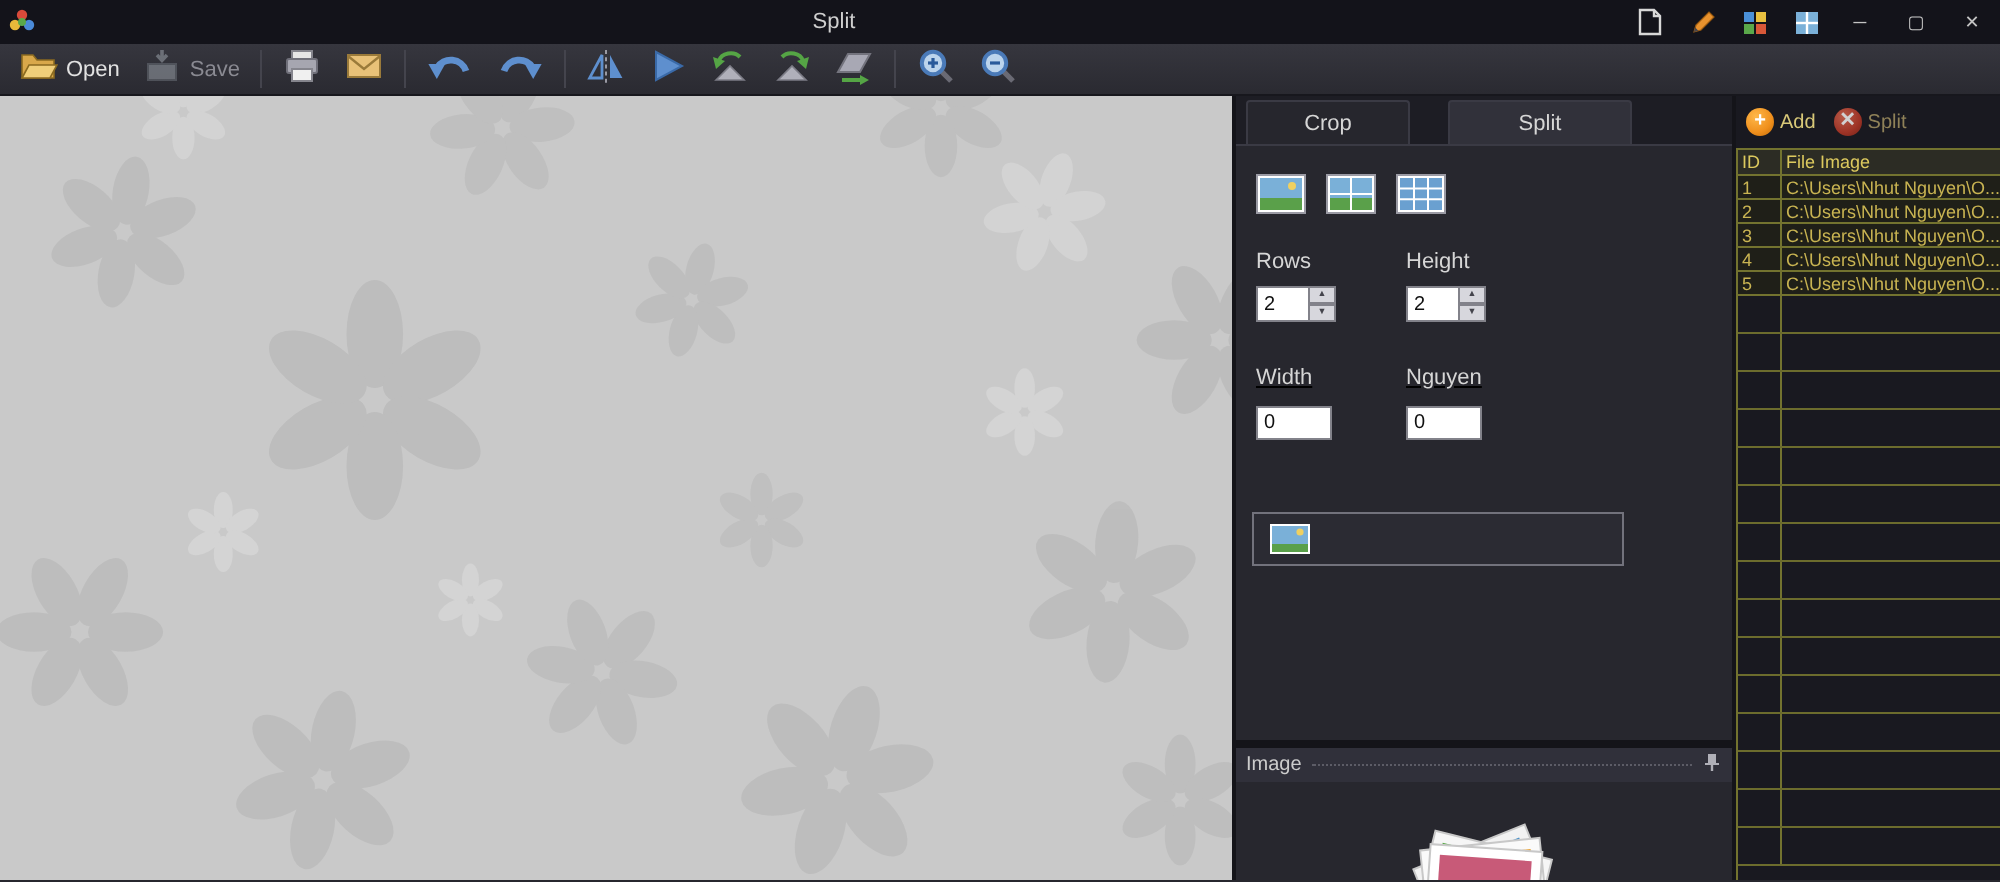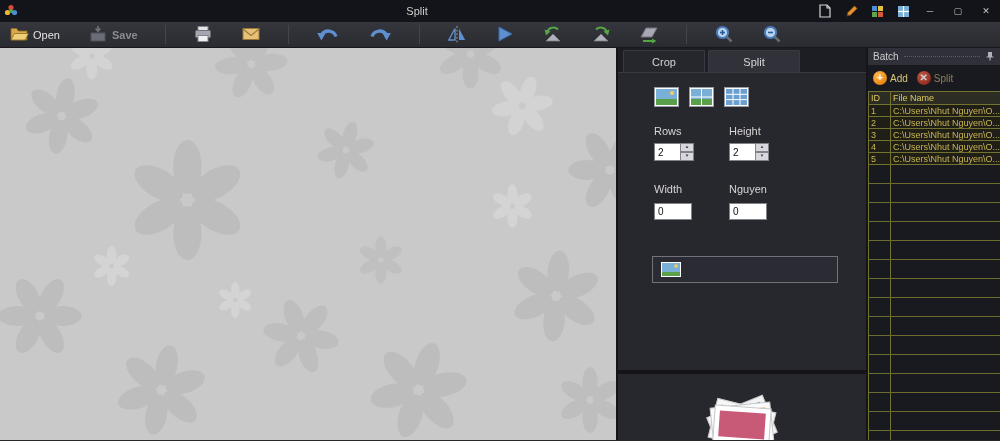--- a/index.html
+++ b/index.html
@@ -10,38 +10,38 @@
               color:#cfcfcf; font-size:11px; }
   .app-icon { width:22px; height:22px; display:flex; align-items:center; justify-content:center; }
   .title-area { flex:1; text-align:center; }
   .tb-icons { display:flex; align-items:center; }
   .tb-icon-btn { width:26px; height:22px; display:flex; align-items:center; justify-content:center; cursor:default; }
   .win-controls { display:flex; }
   .win-btn { width:28px; height:22px; display:flex; align-items:center; justify-content:center;
              color:#c4c4c4; font-size:9px; }
   
   .toolbar { height:26px; background:linear-gradient(#36363e,#2a2a31); border-bottom:1px solid #17171d;
-             display:flex; align-items:center; padding:0 4px; gap:18px; }
+             display:flex; align-items:center; padding:0 4px; gap:1px; }
   .tool-btn { height:24px; display:flex; align-items:center; gap:4px; padding:0 5px;
               color:#e2e2e2; font-size:11px; border-radius:2px; }
-  .tool-btn.disabled { color:#8a8a92;font-weight:bold; }
+  .tool-btn.disabled { color:#8a8a92; }
   .tool-sep { width:1px; height:19px; background:#1c1c22; border-right:1px solid #44444d; margin:0 4px; }
   
   .content { display:flex; height:392px; }
   .canvas { flex:1; position:relative; background:#c9c9c9; overflow:hidden;
             border-right:2px solid #141419; }
   .canvas svg { display:block; }
   
   .center-panel { width:250px; background:#27272e; display:flex; flex-direction:column;
                   border-right:2px solid #141419; }
-  .tabbar { height:24px; background:#1d1d24; display:flex; align-items:flex-end; padding:0 0 0 5px; gap:3px; }
+  .tabbar { height:24px; background:#1d1d24; display:flex; align-items:flex-end; padding:0 0 0 5px; gap:19px; }
   .tab { width:82px; height:22px; line-height:22px; text-align:center; font-size:11px; color:#d6d6d6;
          background:#26262d; border:1px solid #3a3a44; border-bottom:none; border-radius:2px 2px 0 0; }
   .tab.active { width:92px; background:#31313a; }
-  .tab-page { height:298px; background:#27272e; border-top:1px solid #3a3a44;padding-left:26px; }
+  .tab-page { height:298px; background:#27272e; border-top:1px solid #3a3a44; }
   .thumbs-row { display:flex; gap:10px; margin:14px 0 0 10px; }
   .thumb { width:25px; height:20px; border:1px solid #9a9aa4; background:#fff; padding:1px; }
   .thumb svg { display:block; }
   .label-row { display:flex; margin:18px 0 6px 10px; }
   .lbl { width:75px; font-size:11px; color:#d6d6d6; }
   .control-row { display:flex; margin-left:10px; }
   .ctl { width:75px; }
   .spinner { display:flex; width:40px; height:18px; }
   .spin-input { width:27px; height:18px; border:1px solid #82828a; background:#fff; color:#111;
                 font-size:10px; padding:0 3px; font-family:"Liberation Sans", sans-serif; }
@@ -337,21 +337,21 @@
           <div class="spinner">
             <input class="spin-input" value="2" style="">
             <div class="spin-btns">
               <button>▲</button>
               <button>▼</button>
             </div>
           </div>
         </div>
       </div>
 
-      <div class="label-row" style="margin-top:22px;">
+      <div class="label-row" style="margin-top:22px;text-decoration:underline;">
         <span class="lbl">Width</span>
         <span class="lbl">Nguyen</span>
       </div>
       <div class="control-row">
         <div class="ctl">
           <input class="size-input" value="0" style="">
         </div>
         <div class="ctl">
           <input class="size-input" value="0" style="">
         </div>
@@ -364,20 +364,31 @@
             <rect x="1" y="1" width="18" height="9" fill="#7ab0d8"></rect>
             <rect x="1" y="10" width="18" height="4" fill="#5aa04a"></rect>
             <circle cx="15" cy="4" r="1.8" fill="#f0d060"></circle>
           </svg>
         </span>
       </button>
     </div>
 
     <div class="splitter-h"></div>
 
+    <div class="panel-header">
+      <span>Image</span>
+      <span class="dots"></span>
+      <span>
+        <svg width="10" height="10" viewBox="0 0 10 10">
+          <rect x="3" y="1" width="4" height="5" fill="#b0b0b8"></rect>
+          <line x1="5" y1="6" x2="5" y2="9.5" stroke="#b0b0b8" stroke-width="1.2"></line>
+          <line x1="1.5" y1="6" x2="8.5" y2="6" stroke="#b0b0b8" stroke-width="1"></line>
+        </svg>
+      </span>
+    </div>
 
     <div class="image-preview">
       <svg width="120" height="80" viewBox="0 0 120 80">
         <g transform="translate(60,45)">
           <g transform="rotate(-22)">
               <rect x="-30" y="-20" width="60" height="40" fill="#f2f2f2" stroke="#c8c8c8"></rect>
               <rect x="-25" y="-15" width="50" height="30" fill="#4a90c8"></rect>
             </g>
           <g transform="rotate(14)">
               <rect x="-30" y="-20" width="60" height="40" fill="#f6f6f6" stroke="#c8c8c8"></rect>
@@ -390,41 +401,30 @@
           <g transform="rotate(4)">
               <rect x="-28" y="-18" width="56" height="36" fill="#ffffff" stroke="#c8c8c8"></rect>
               <rect x="-23" y="-13" width="46" height="26" fill="#c85a78"></rect>
             </g>
         </g>
       </svg>
     </div>
   </div>
 
   <div class="batch-panel">
-    <div class="panel-header">
-      <span>Batch</span>
-      <span class="dots"></span>
-      <span>
-        <svg width="10" height="10" viewBox="0 0 10 10">
-          <rect x="3" y="1" width="4" height="5" fill="#b0b0b8"></rect>
-          <line x1="5" y1="6" x2="5" y2="9.5" stroke="#b0b0b8" stroke-width="1.2"></line>
-          <line x1="1.5" y1="6" x2="8.5" y2="6" stroke="#b0b0b8" stroke-width="1"></line>
-        </svg>
-      </span>
-    </div>
     <div class="batch-buttons">
       <span class="circle-btn add-circle">+</span>
       <span class="btn-label">Add</span>
       <span class="circle-btn del-circle" style="margin-left:6px">✕</span>
       <span class="btn-label dim">Split</span>
     </div>
     <div class="batch-table">
       <div class="thead">
         <div class="tcell id">ID</div>
-        <div class="tcell fn">File Name</div>
+        <div class="tcell fn">File Image</div>
       </div>
       <div>
           <div class="trow filled">
             <div class="tcell id">1</div>
             <div class="tcell fn">C:\Users\Nhut Nguyen\O...</div>
           </div>
           <div class="trow filled">
             <div class="tcell id">2</div>
             <div class="tcell fn">C:\Users\Nhut Nguyen\O...</div>
           </div>

